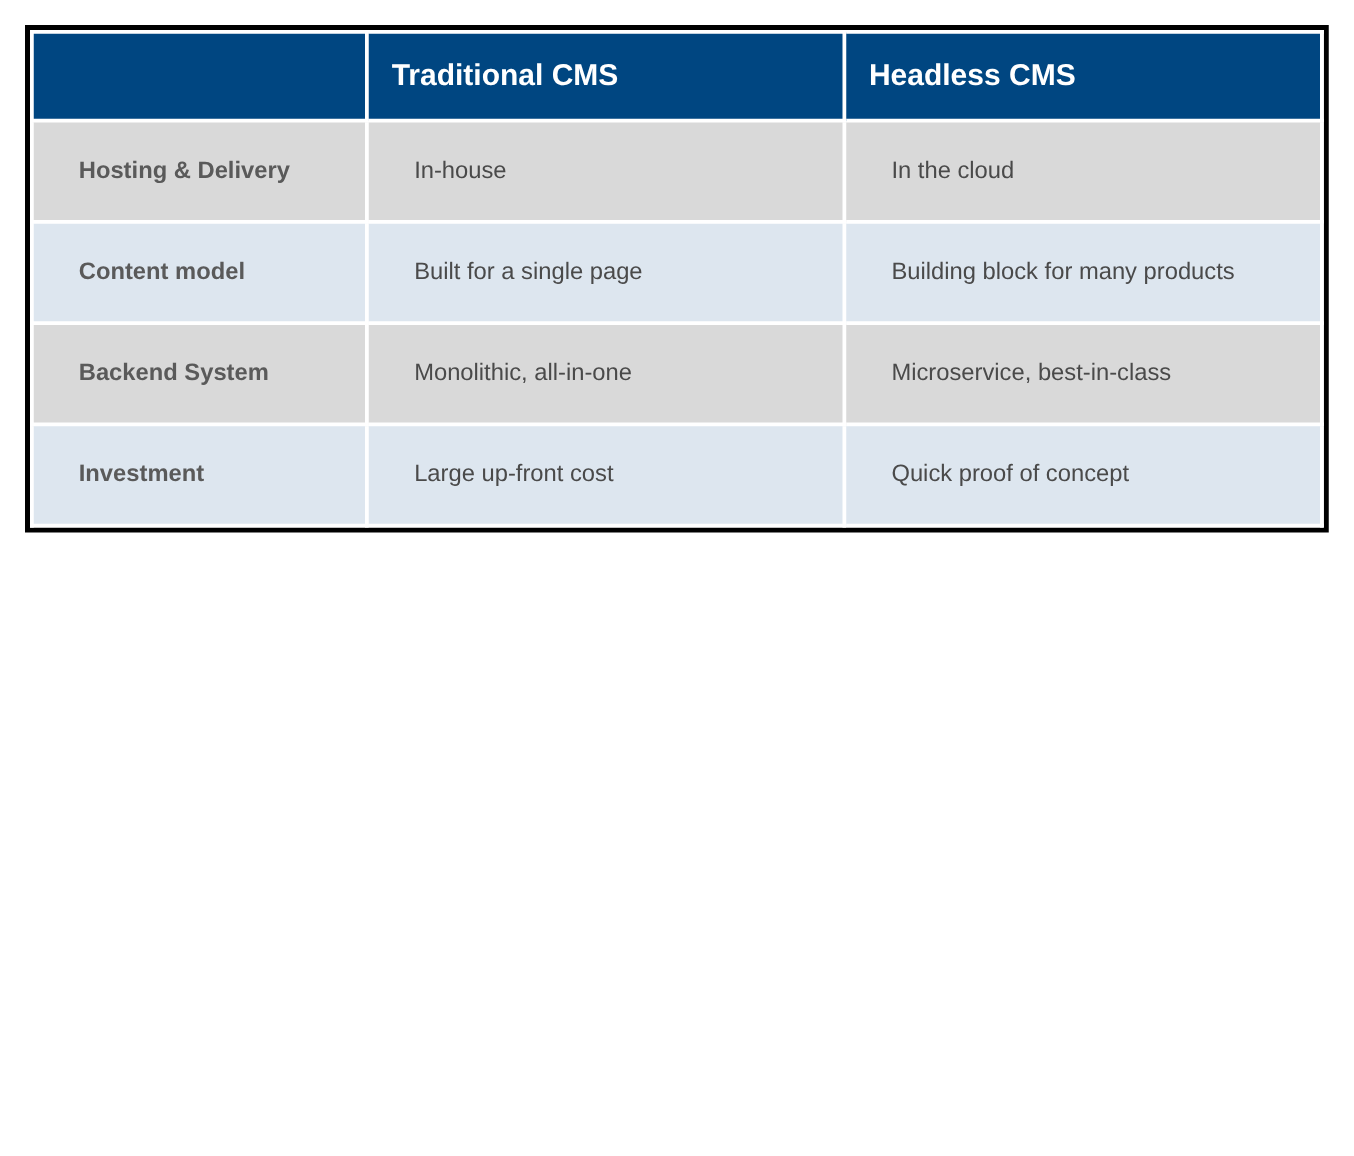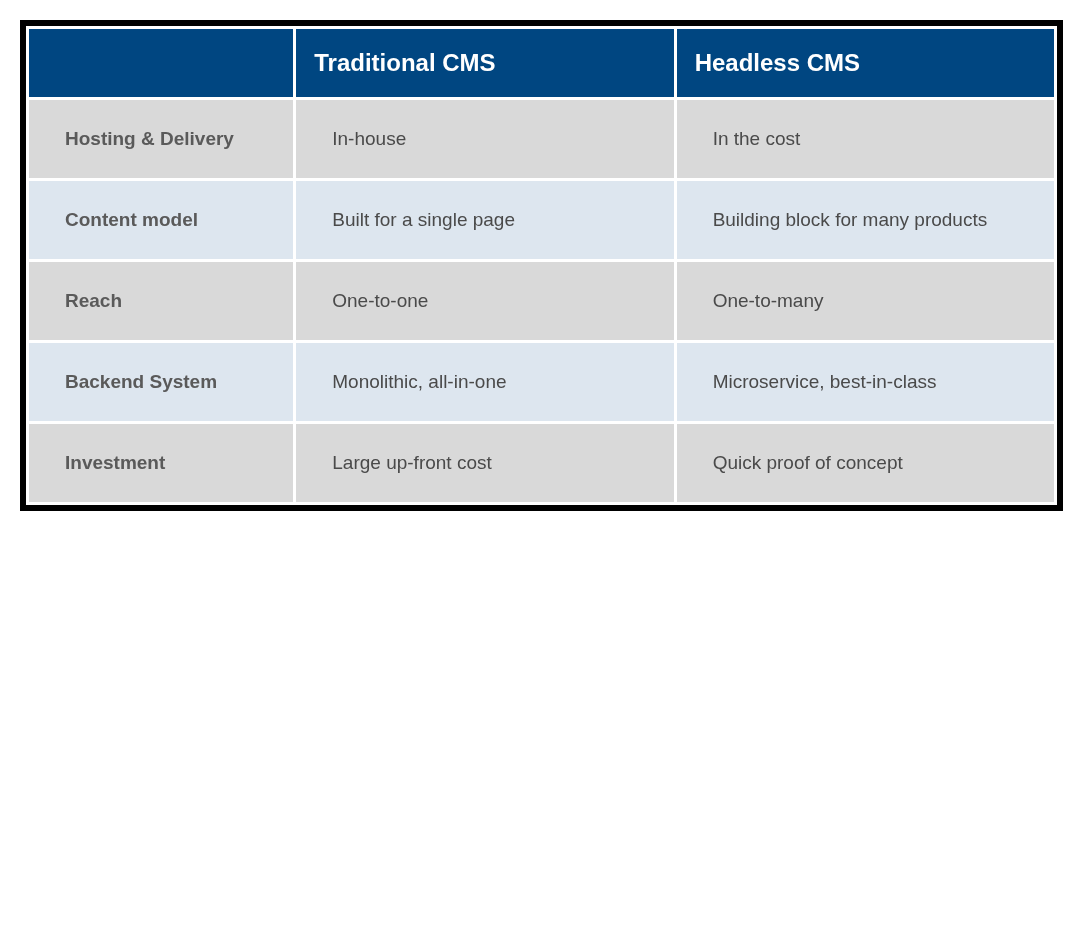--- a/index.html
+++ b/index.html
@@ -7,21 +7,21 @@
       padding: 0;
       box-sizing: border-box;
     }
     body {
       font-family: 'Segoe UI', Tahoma, Geneva, Verdana, sans-serif;
       background: #ffffff;
       padding: 20px;
     }
     .table-container {
       width: 1043px;
-      border: 6px solid #000000;
+      border: 4px solid #000000;
     }
     table {
       width: 100%;
       border-collapse: collapse;
     }
     thead th {
       background-color: #004681;
       color: #ffffff;
       font-weight: 600;
       font-size: 24px;
@@ -67,31 +67,26 @@
       <tr>
         <th></th>
         <th>Traditional CMS</th>
         <th>Headless CMS</th>
       </tr>
     </thead>
     <tbody>
       <tr>
         <td>Hosting &amp; Delivery</td>
         <td>In-house</td>
-        <td>In the cost</td>
+        <td>In the cloud</td>
       </tr>
       <tr>
         <td>Content model</td>
         <td>Built for a single page</td>
         <td>Building block for many products</td>
-      </tr>
-      <tr>
-        <td>Reach</td>
-        <td>One-to-one</td>
-        <td>One-to-many</td>
       </tr>
       <tr>
         <td>Backend System</td>
         <td>Monolithic, all-in-one</td>
         <td>Microservice, best-in-class</td>
       </tr>
       <tr>
         <td>Investment</td>
         <td>Large up-front cost</td>
         <td>Quick proof of concept</td>

